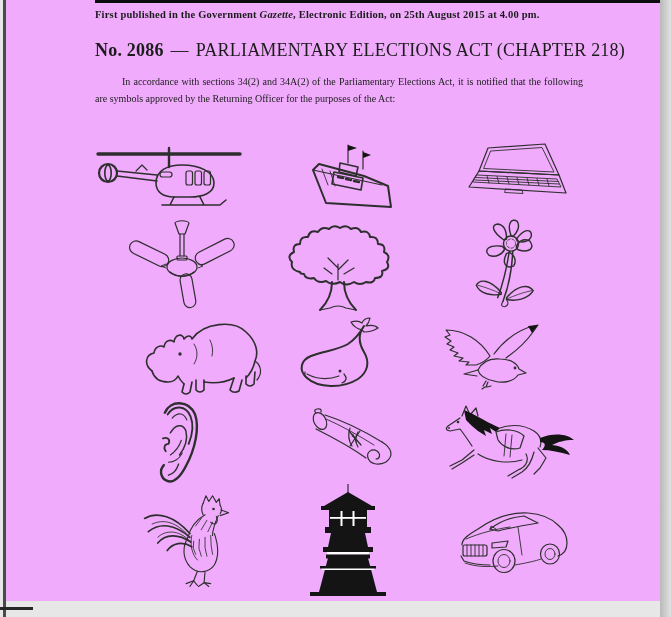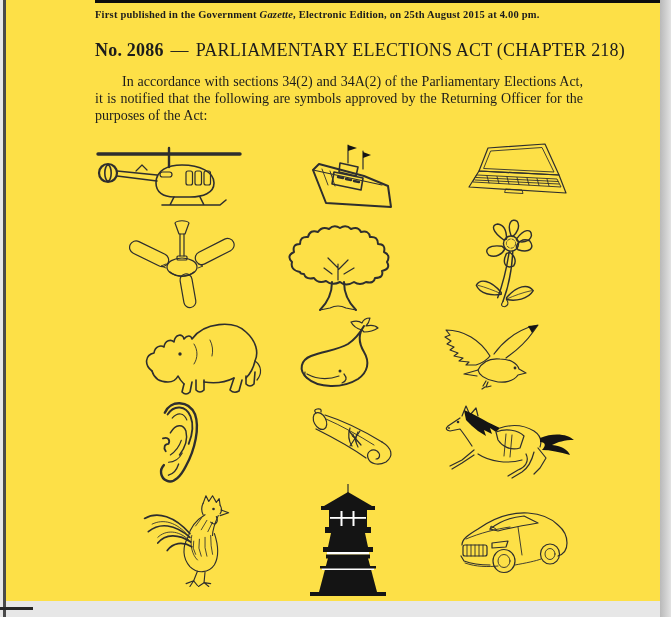--- a/index.html
+++ b/index.html
@@ -4,21 +4,21 @@
 <style>
   html,body{margin:0;padding:0;}
   body{
     width:671px;height:617px;position:relative;overflow:hidden;
     background:#e7e7e7;
     font-family:"Liberation Serif","DejaVu Serif",serif;
     color:#1c1c1c;
   }
   .page{
     position:absolute;left:6px;top:0;width:654px;height:601px;
-    background:#fde047;
+    background:#f0abfc;
   }
   .right-shade{
     position:absolute;right:0;top:0;width:11px;height:617px;
     background:linear-gradient(90deg,#b9b9b9,#e2e2e2);
   }
   .left-edge-line{
     position:absolute;left:3px;top:0;width:3px;height:617px;
     background:#4a4a4a;
   }
   .bottom-left-dash{
@@ -33,21 +33,21 @@
   }
   .pub-line i{font-weight:bold;}
   .notice-title{
     position:absolute;left:89px;top:40px;width:540px;margin:0;
     font-size:18px;font-weight:normal;letter-spacing:.2px;
   }
   .notice-title b{font-weight:bold;}
   .notice-title .sep{margin:0 7px;}
   .body-par{
     position:absolute;left:89px;top:74px;width:488px;margin:0;
-    font-size:14px;line-height:16.8px;text-align:justify;text-indent:27px;
+    font-size:10px;line-height:16.8px;text-align:justify;text-indent:27px;
   }
   .sym{position:absolute;}
   .sym svg{display:block;width:100%;height:100%;}
   .sym path,.sym rect,.sym circle,.sym ellipse,.sym line{
     fill:none;stroke:#2e2e2e;stroke-width:1.6;
     stroke-linecap:round;stroke-linejoin:round;
   }
   .sym .f{fill:#141414;stroke:none;}
   .sym .w{fill:#ffffff;stroke:none;}
   .sym .thin{stroke-width:.9;}

